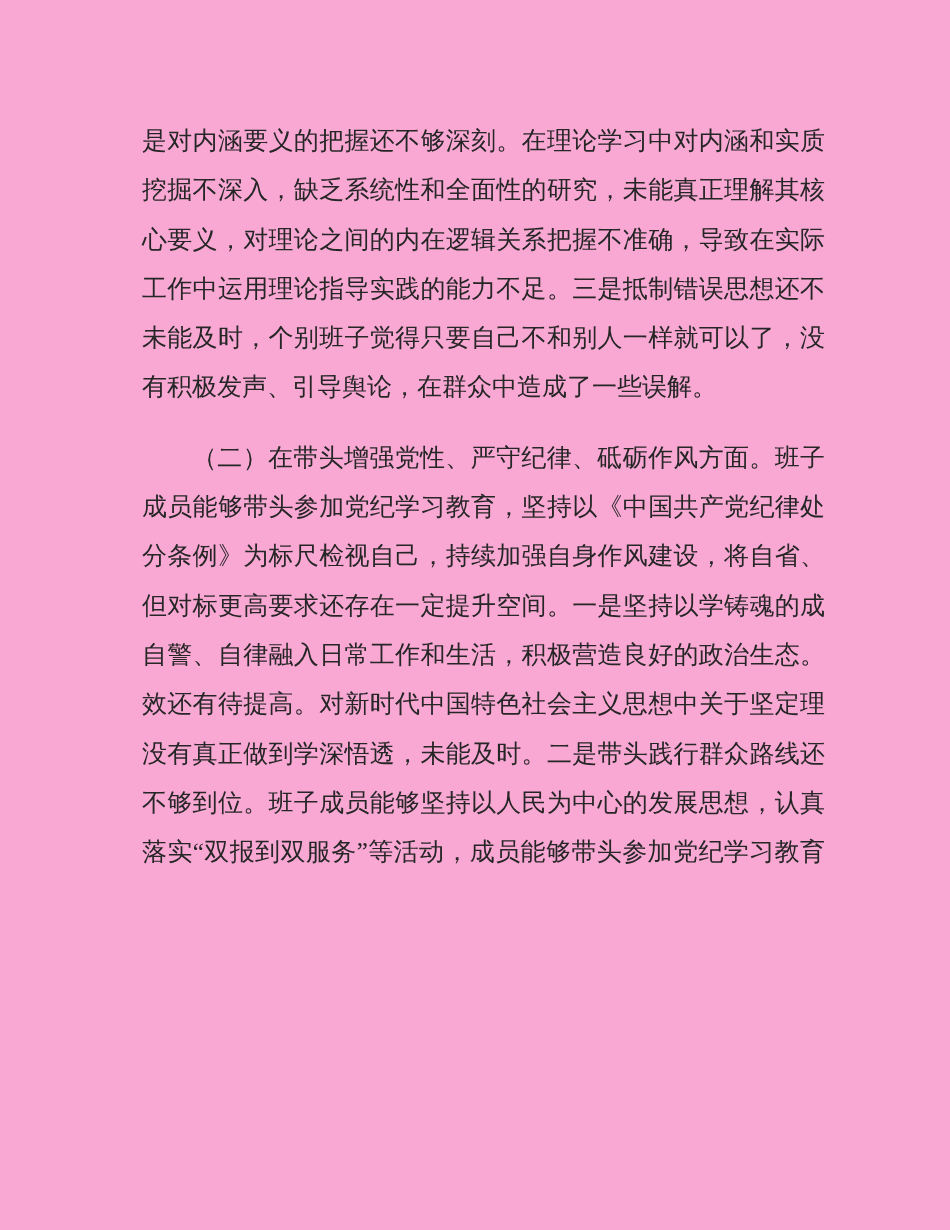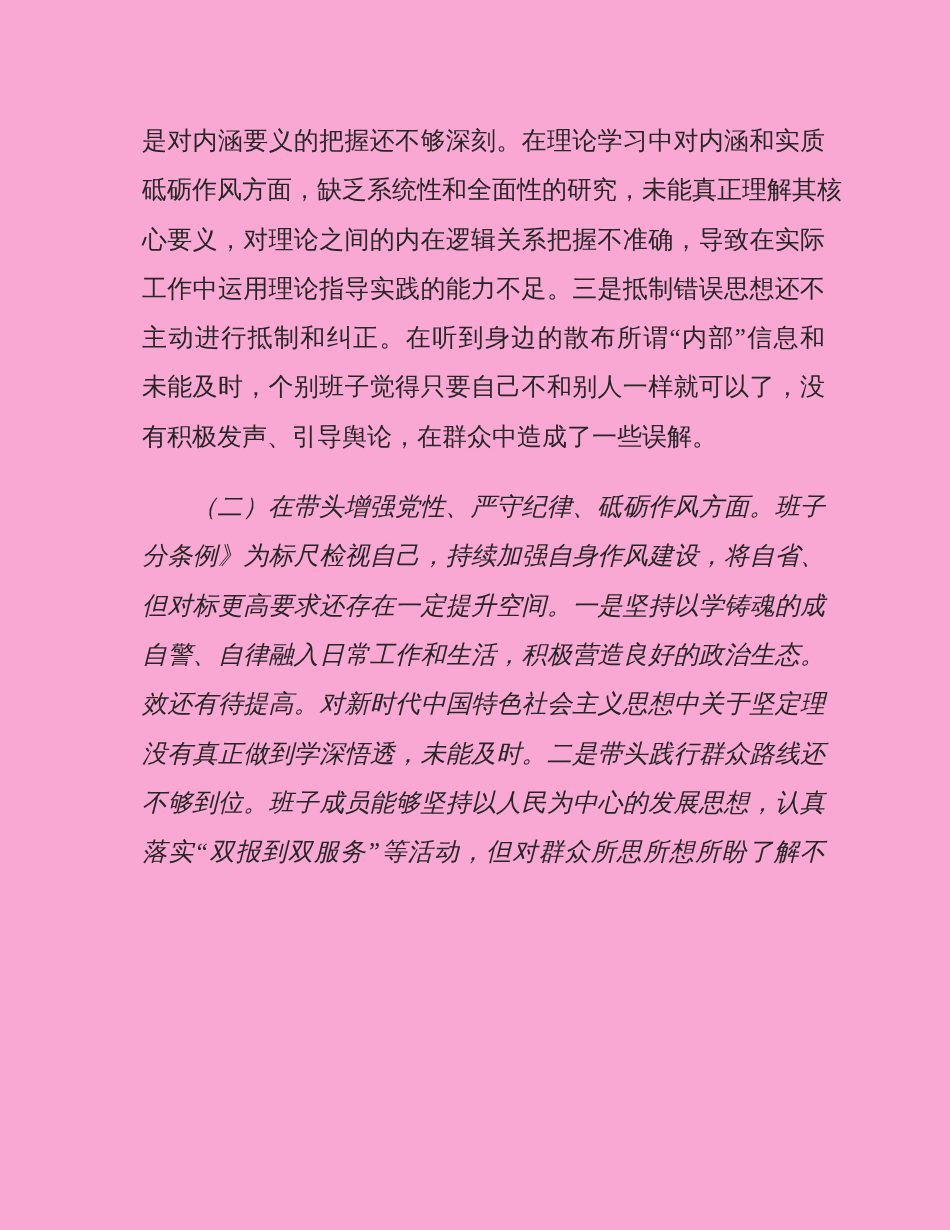--- a/index.html
+++ b/index.html
@@ -28,21 +28,20 @@
     font-size: 25px;
     line-height: 49.3px;
     color: #262626;
     letter-spacing: 0;
   }
   .paragraph {
     margin: 0;
   }
   .paragraph + .paragraph {
     margin-top: 21px;
-    font-style: italic;
   }
   .line {
     white-space: nowrap;
     text-align: justify;
     text-align-last: justify;
   }
   .line.align-left {
     text-align-last: left;
   }
   .line.indent {
@@ -50,31 +49,31 @@
   }
 </style>
 </head>
 <body style="background: rgb(255, 255, 255);">
 
 <div class="page">
   <div class="text-block" style="color: rgb(38, 38, 38);">
 
   <div class="paragraph">
         <div class="line">是对内涵要义的把握还不够深刻。在理论学习中对内涵和实质</div>
-        <div class="line">砥砺作风方面，缺乏系统性和全面性的研究，未能真正理解其核</div>
+        <div class="line">挖掘不深入，缺乏系统性和全面性的研究，未能真正理解其核</div>
         <div class="line">心要义，对理论之间的内在逻辑关系把握不准确，导致在实际</div>
         <div class="line">工作中运用理论指导实践的能力不足。三是抵制错误思想还不</div>
-        <div class="line">主动进行抵制和纠正。在听到身边的散布所谓“内部”信息和</div>
         <div class="line">未能及时，个别班子觉得只要自己不和别人一样就可以了，没</div>
         <div class="line align-left">有积极发声、引导舆论，在群众中造成了一些误解。</div>
       </div>
       <div class="paragraph">
         <div class="line indent">（二）在带头增强党性、严守纪律、砥砺作风方面。班子</div>
+        <div class="line">成员能够带头参加党纪学习教育，坚持以《中国共产党纪律处</div>
         <div class="line">分条例》为标尺检视自己，持续加强自身作风建设，将自省、</div>
         <div class="line">但对标更高要求还存在一定提升空间。一是坚持以学铸魂的成</div>
         <div class="line">自警、自律融入日常工作和生活，积极营造良好的政治生态。</div>
         <div class="line">效还有待提高。对新时代中国特色社会主义思想中关于坚定理</div>
         <div class="line">没有真正做到学深悟透，未能及时。二是带头践行群众路线还</div>
         <div class="line">不够到位。班子成员能够坚持以人民为中心的发展思想，认真</div>
-        <div class="line">落实“双报到双服务”等活动，但对群众所思所想所盼了解不</div>
+        <div class="line">落实“双报到双服务”等活动，成员能够带头参加党纪学习教育</div>
       </div>
     </div>
 </div>
 
 </body></html>

